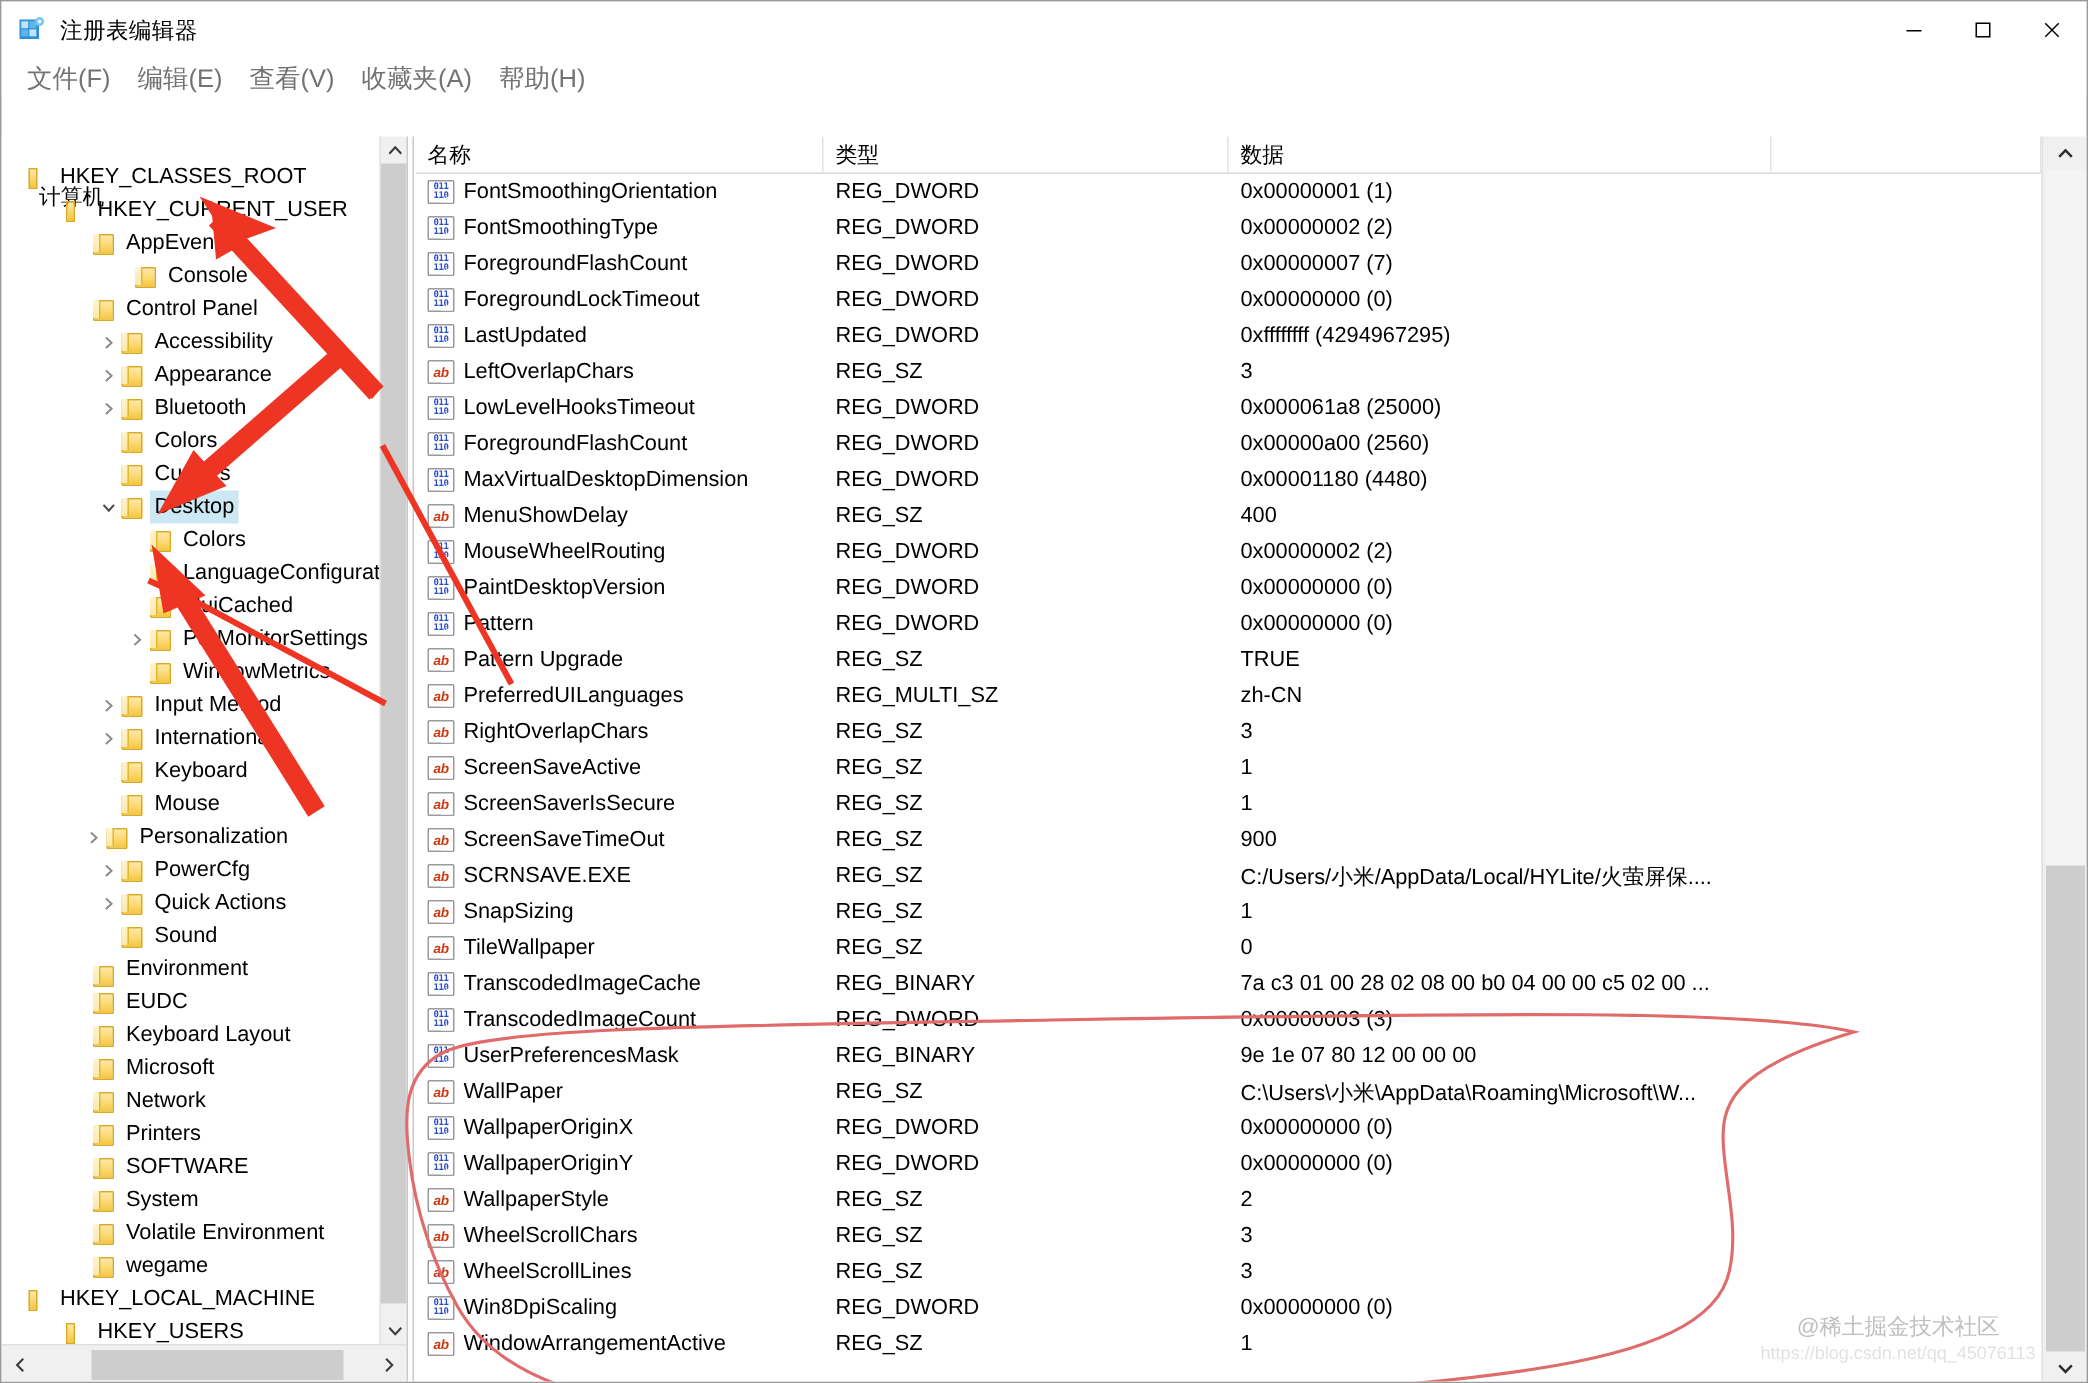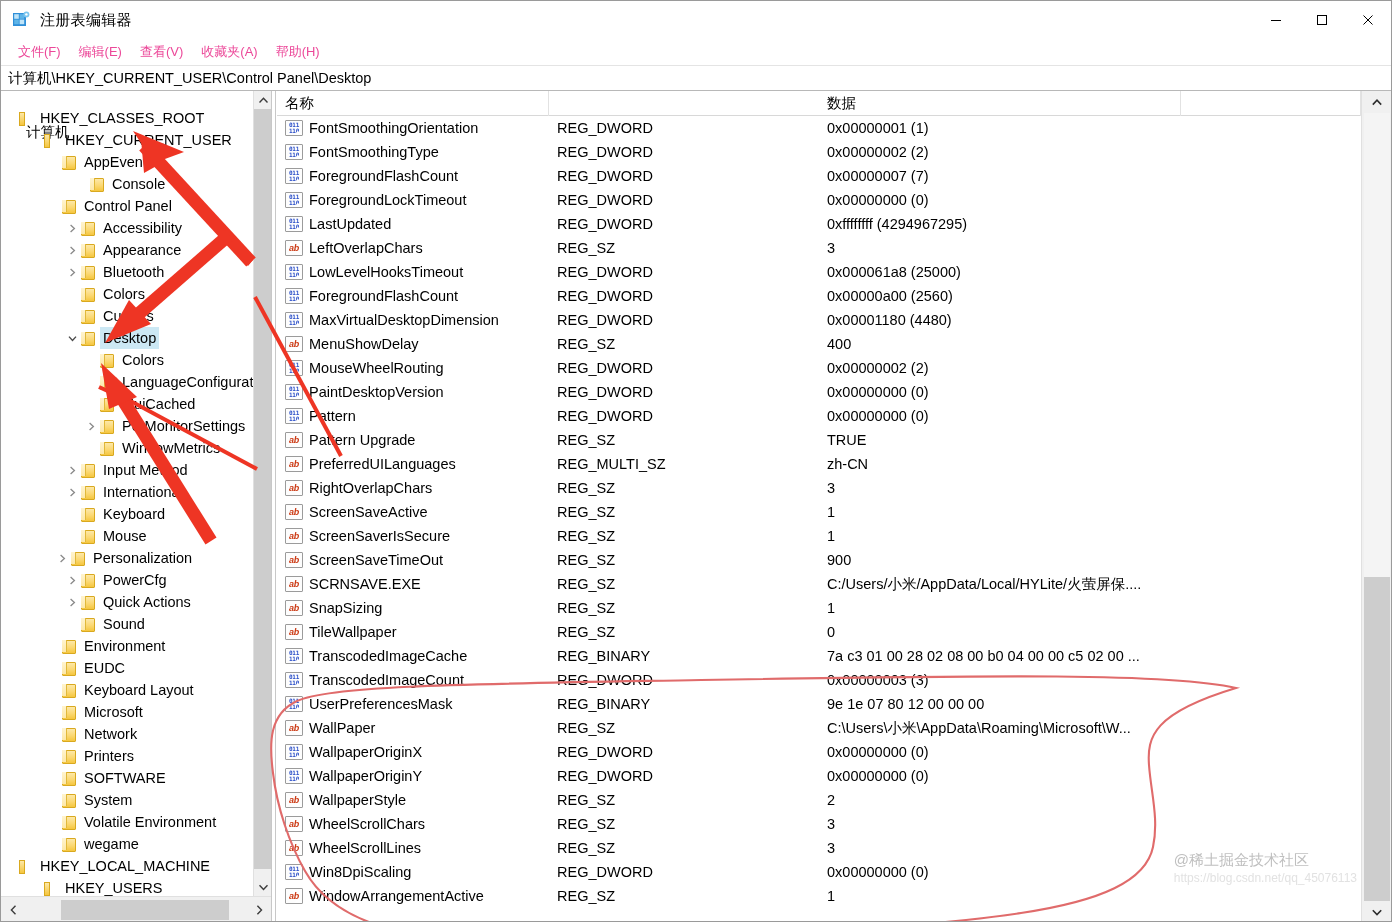--- a/index.html
+++ b/index.html
@@ -48,21 +48,21 @@
 
   
   #menubar {
     position: absolute; top: 38px; left: 0;
     width: 1390px; height: 26px;
     background: #ffffff;
     display: flex; align-items: center;
     padding-left: 8px;
   }
   .menu-item {
-    font-size: 13px; color: #ec4899;
+    font-size: 17px; color: #737373;
     padding: 2px 9px;
     white-space: nowrap;
   }
 
   
   #addressbar {
     position: absolute; top: 64px; left: 0;
     width: 1390px; height: 26px;
     border-top: 1px solid #e4e4e4;
     border-bottom: 1px solid #b8b8b8;
@@ -229,22 +229,22 @@
   
   #annotations {
     position: absolute; top: 0; left: 0;
     width: 1392px; height: 922px;
     pointer-events: none;
   }
 
   
   #watermark {
     position: absolute;
-    right: 34px; bottom: 36px;
-    text-align: left;
+    right: 34px; bottom: 12px;
+    text-align: center;
     pointer-events: none;
   }
   #wm-main {
     font-size: 15px; color: #bfbfbf;
     white-space: nowrap;
   }
   #wm-url {
     font-size: 12px; color: #e2e2e2;
     white-space: nowrap; margin-top: 1px;
   }
@@ -289,23 +289,20 @@
   </div>
 
   <div id="menubar">
       <div class="menu-item">文件(F)</div>
       <div class="menu-item">编辑(E)</div>
       <div class="menu-item">查看(V)</div>
       <div class="menu-item">收藏夹(A)</div>
       <div class="menu-item">帮助(H)</div>
     </div>
 
-  <div id="addressbar">
-    <div id="address-text">计算机\HKEY_CURRENT_USER\Control Panel\Desktop</div>
-  </div>
 
   <div id="tree-pane">
       <div class="tnode" style="position: absolute; left: 0px; top: -6px; padding-left: 6px; margin-top: 36px;">
         <span class="chev"></span>
         <span class="tlabel">计算机</span>
       </div>
       <div class="tnode" style="position: absolute; left: 0px; top: 16px; ">
         <span class="chev"></span>
         <span class="hivebar"></span>
         <span class="tlabel">HKEY_CLASSES_ROOT</span>
@@ -458,21 +455,21 @@
           </svg>
         </span>
         <span class="folder"></span>
         <span class="tlabel">Quick Actions</span>
       </div>
       <div class="tnode" style="position: absolute; left: 0px; top: 522px; padding-left: 63px;">
         <span class="chev"></span>
         <span class="folder"></span>
         <span class="tlabel">Sound</span>
       </div>
-      <div class="tnode" style="position: absolute; left: 0px; top: 544px; padding-left: 44px;">
+      <div class="tnode" style="position: absolute; left: 0px; top: 544px; padding-left: 44px; align-items: flex-end;">
         <span class="chev"></span>
         <span class="folder"></span>
         <span class="tlabel">Environment</span>
       </div>
       <div class="tnode" style="position: absolute; left: 0px; top: 566px; padding-left: 44px;">
         <span class="chev"></span>
         <span class="folder"></span>
         <span class="tlabel">EUDC</span>
       </div>
       <div class="tnode" style="position: absolute; left: 0px; top: 588px; padding-left: 44px;">
@@ -553,20 +550,21 @@
           <path d="M1.4 0.8 L5.5 5 L1.4 9.2" fill="none" stroke="#3c3c3c" stroke-width="1.4"></path>
         </svg>
     </div>
   </div>
 
   <div id="splitter"></div>
 
   <div id="list-pane">
     <div id="list-header">
         <div class="hcell" style="left: 0px; width: 272px;">名称</div>
+        <div class="hcell" style="left: 272px; width: 270px;">类型</div>
         <div class="hcell" style="left: 542px; width: 362px;">数据</div>
         <div class="hcell" style="left: 904px; width: 180px;"></div>
       </div>
     <div id="list-rows">
         <div class="lrow">
           <span class="vicon dword">
             <span class="gl">011</span>
             <span class="gl" style="top:7px;">110</span>
           </span>
           <span class="cname">FontSmoothingOrientation</span>

